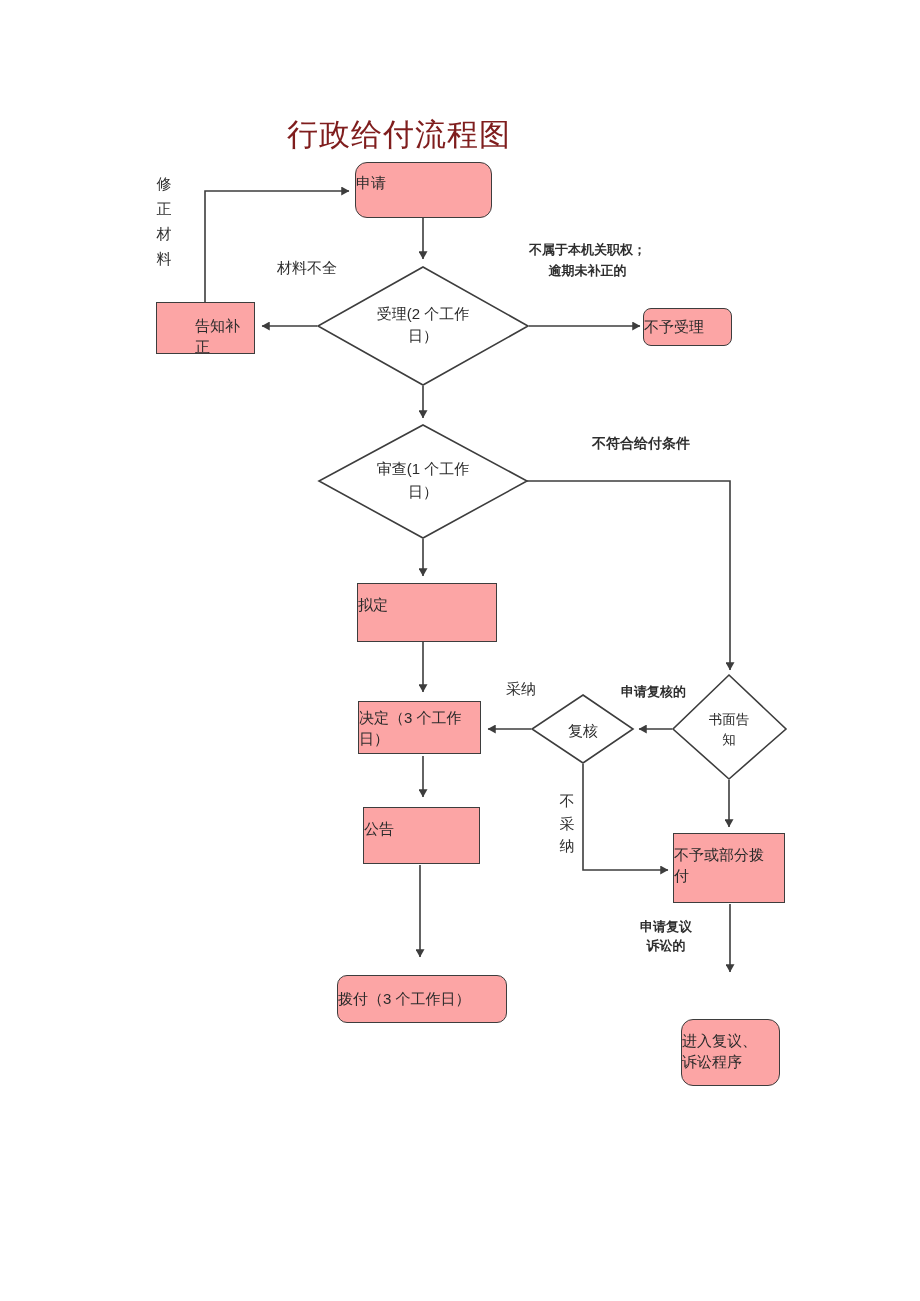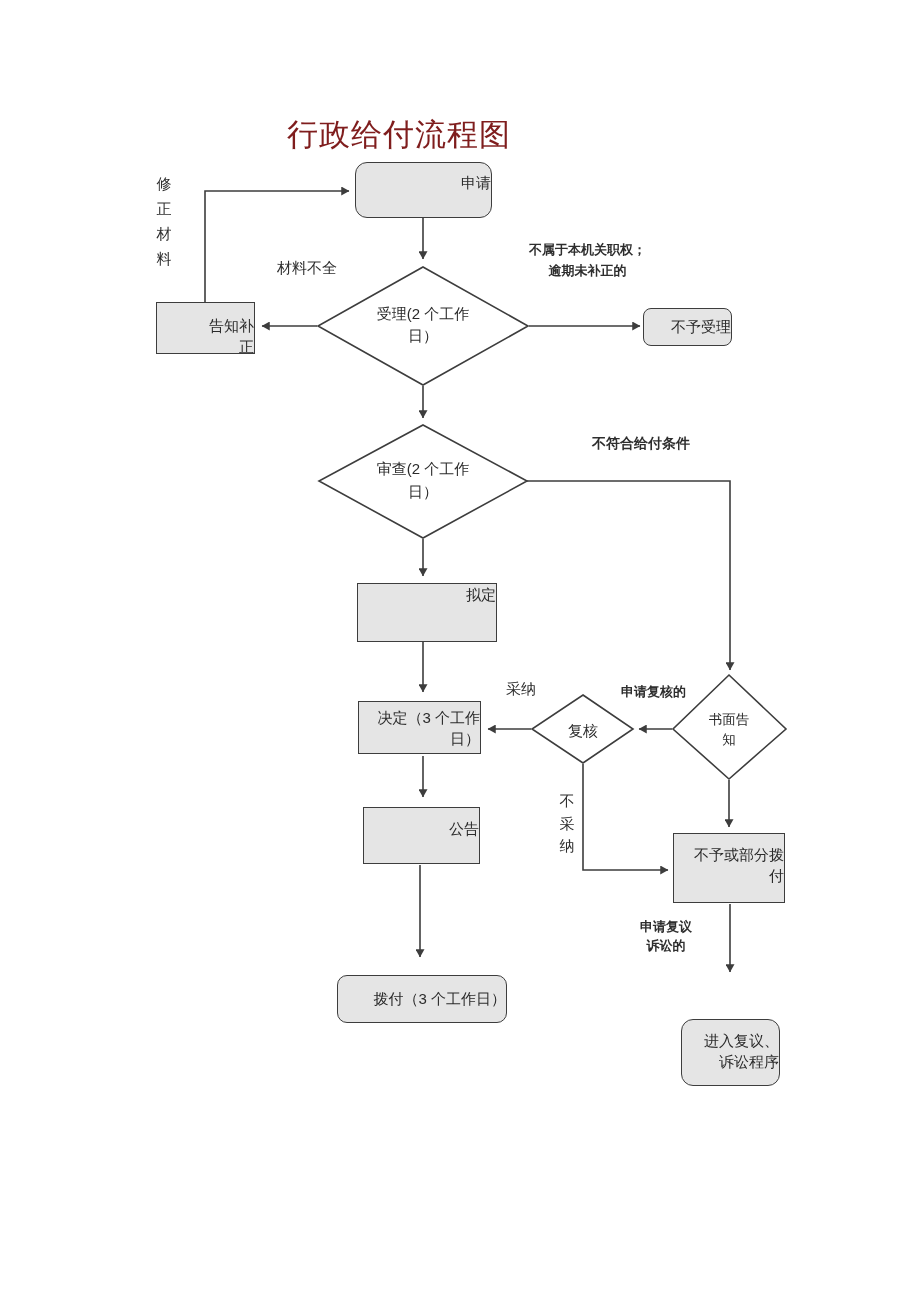--- a/index.html
+++ b/index.html
@@ -15,23 +15,23 @@
     position:absolute;left:287px;top:114px;
     font-family:"DejaVu Serif", serif;
     font-size:31px;color:#7f1d1d;letter-spacing:1px;
     white-space:nowrap;
   }
   svg.connectors{position:absolute;left:0;top:0;width:920px;height:1301px;}
   svg.connectors path.line{fill:none;stroke:#3d3d3d;stroke-width:1.6px;}
   svg.connectors polygon.diamond{fill:#ffffff;stroke:#3d3d3d;stroke-width:1.6px;}
   .node{
     position:absolute;box-sizing:border-box;
-    border:1.6px solid #3d3d3d;background:#e5e5e5;
+    border:1.6px solid #3d3d3d;background:#fca5a5;
     color:#2b2b2b;font-size:15px;line-height:21px;
-    text-align:right;white-space:pre-line;
+    text-align:left;white-space:pre-line;
   }
   .dlabel{
     position:absolute;color:#2b2b2b;font-size:15px;line-height:22px;
     text-align:center;white-space:pre-line;
   }
   .elabel{
     position:absolute;color:#2e2e2e;font-size:15px;line-height:21px;
     white-space:pre-line;
   }
 </style>
@@ -70,39 +70,39 @@
     <polygon class="diamond" points="583,695 633,729 583,763 532,729"></polygon>
     <polygon class="diamond" points="729,675 786,729 729,779 673,729"></polygon>
   </svg>
 
   <div class="node" style="left:355px;top:162px;width:137px;height:56px;border-radius:12px;padding-top:9px;">申请</div>
 
   <div class="node" style="left:156px;top:302px;width:99px;height:52px;padding-top:12px;padding-left:38px;">告知补正</div>
 
   <div class="node" style="left:643px;top:308px;width:89px;height:38px;border-radius:8px;padding-top:7px;">不予受理</div>
 
-  <div class="node" style="left:357px;top:583px;width:140px;height:59px;padding-top:0;">拟定</div>
+  <div class="node" style="left:357px;top:583px;width:140px;height:59px;padding-top:10px;">拟定</div>
 
   <div class="node" style="left:358px;top:701px;width:123px;height:53px;padding-top:5px;">决定（3 个工作
 日）</div>
 
   <div class="node" style="left:673px;top:833px;width:112px;height:70px;padding-top:10px;">不予或部分拨
 付</div>
 
   <div class="node" style="left:363px;top:807px;width:117px;height:57px;padding-top:10px;">公告</div>
 
   <div class="node" style="left:337px;top:975px;width:170px;height:48px;border-radius:10px;padding-top:12px;">拨付（3 个工作日）</div>
 
   <div class="node" style="left:681px;top:979px;width:99px;height:67px;border-radius:12px;padding-top:10px;margin-top:40px;">进入复议、
 诉讼程序</div>
 
   <div class="dlabel" style="left:358px;top:303px;width:130px;">受理(2 个工作
 日）</div>
 
-  <div class="dlabel" style="left:353px;top:457px;width:140px;line-height:23px;">审查(2 个工作
+  <div class="dlabel" style="left:353px;top:457px;width:140px;line-height:23px;">审查(1 个工作
 日）</div>
 
   <div class="dlabel" style="left:548px;top:720px;width:70px;">复核</div>
 
   <div class="dlabel" style="left:694px;top:710px;width:70px;font-size:13.5px;line-height:20px;">书面告
 知</div>
 
   <div class="elabel" style="left:153px;top:171px;width:22px;line-height:25px;text-align:center;">修
 正
 材

